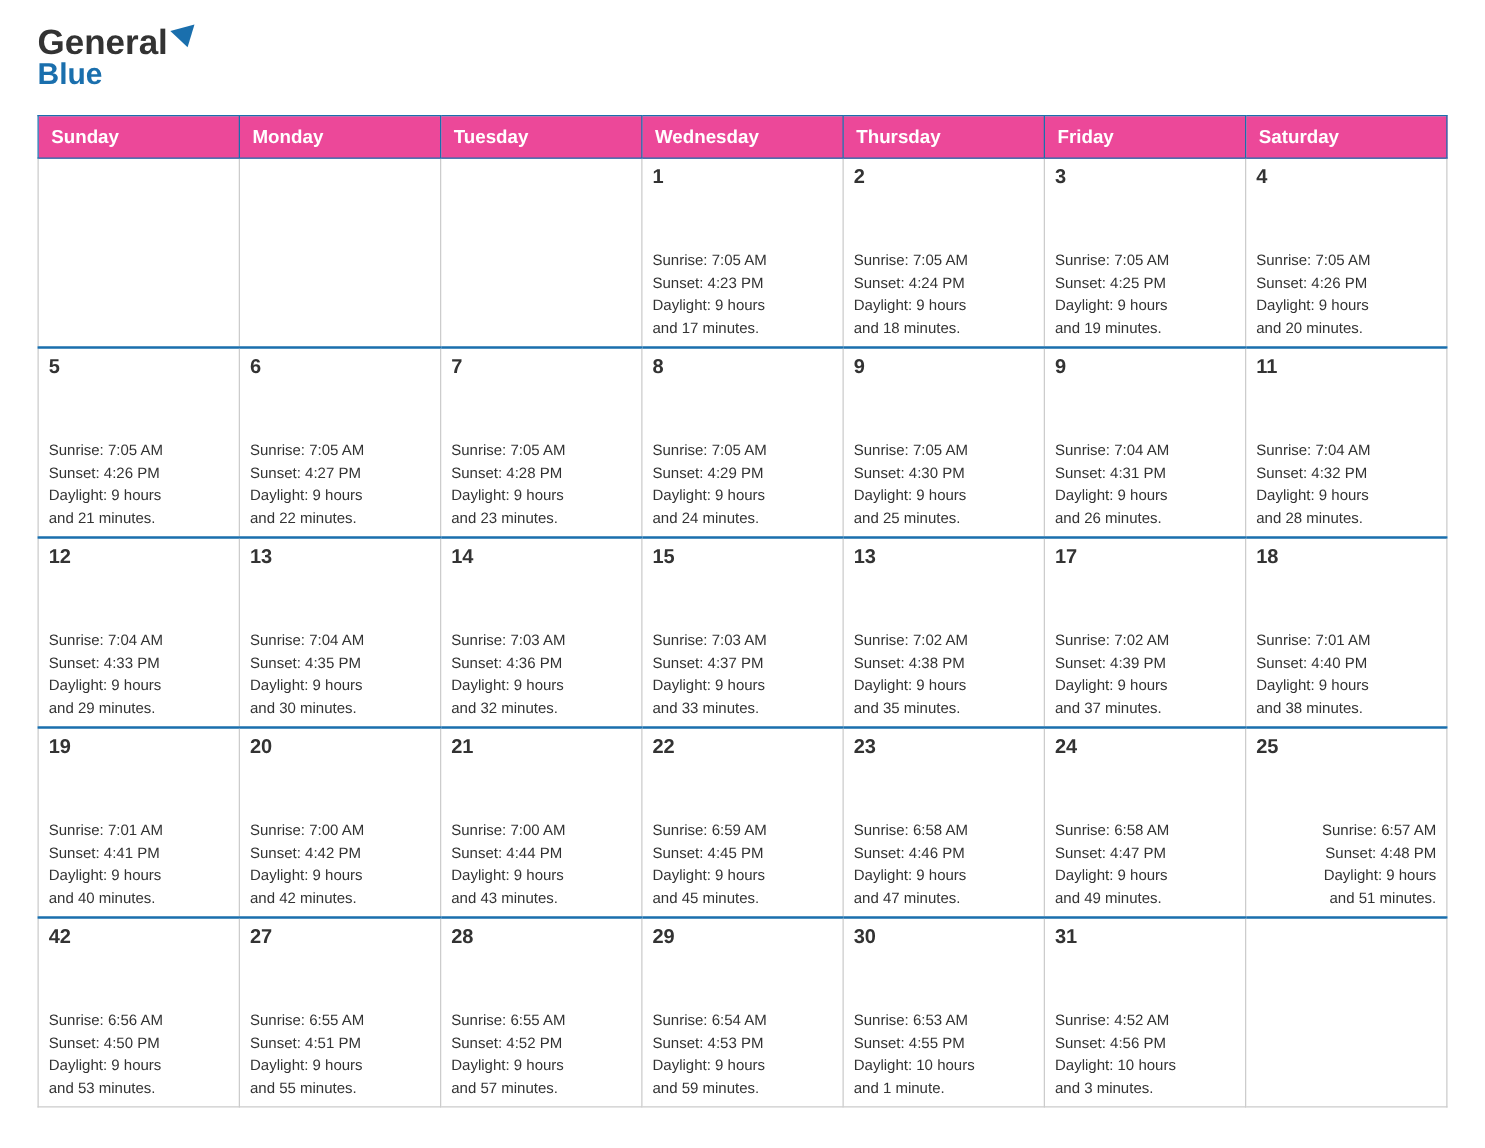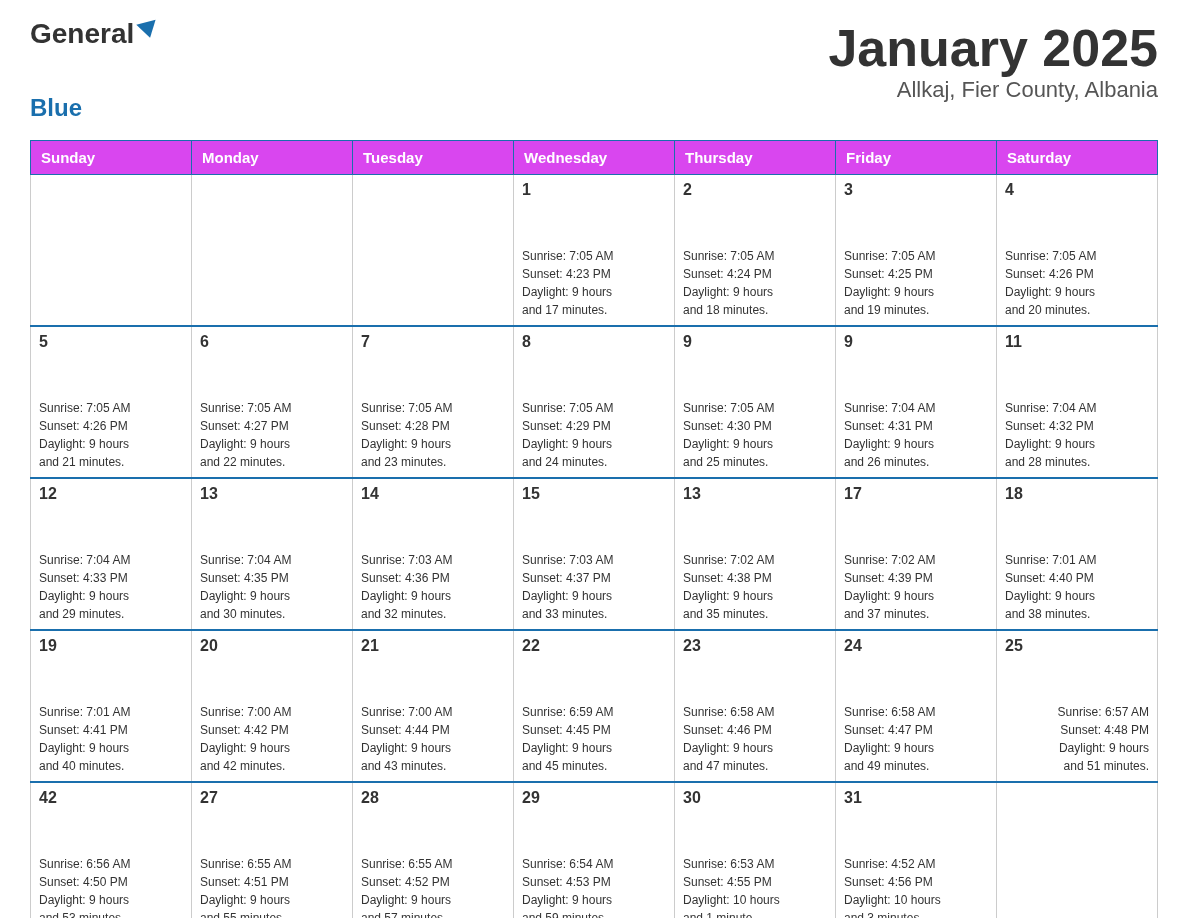--- a/index.html
+++ b/index.html
@@ -13,21 +13,20 @@
     .header {
       display: flex;
       justify-content: space-between;
       align-items: flex-start;
       margin-bottom: 20px;
     }
     .logo {
       display: flex;
       flex-direction: column;
       align-items: flex-start;
-      gap: 48px;
     }
     .logo-general {
       font-size: 28px;
       font-weight: bold;
       color: #333;
       line-height: 1;
     }
     .logo-blue {
       font-size: 24px;
       font-weight: bold;
@@ -58,21 +57,21 @@
     }
     .subtitle {
       font-size: 22px;
       color: #555;
     }
     .calendar {
       width: 100%;
       border-collapse: collapse;
     }
     .calendar th {
-      background-color: #d946ef;
+      background-color: #ec4899;
       color: #fff;
       text-align: left;
       padding: 8px 10px;
       font-size: 15px;
       border: 1px solid #1a6fad;
     }
     .calendar td {
       border: 1px solid #ccc;
       vertical-align: top;
       padding: 6px 8px;
@@ -101,24 +100,20 @@
 </head>
 <body>
 
 <div class="header">
   <div class="logo">
     <div style="display:flex; align-items:center;">
       <span class="logo-general">General</span>
       <span class="logo-triangle"></span>
     </div>
     <span class="logo-blue">Blue</span>
-  </div>
-  <div class="title-section">
-    <div class="month-title">January 2025</div>
-    <div class="subtitle">Allkaj, Fier County, Albania</div>
   </div>
 </div>
 
 <table class="calendar">
   <thead>
     <tr>
     <th>Sunday</th>
         <th>Monday</th>
         <th>Tuesday</th>
         <th>Wednesday</th>

